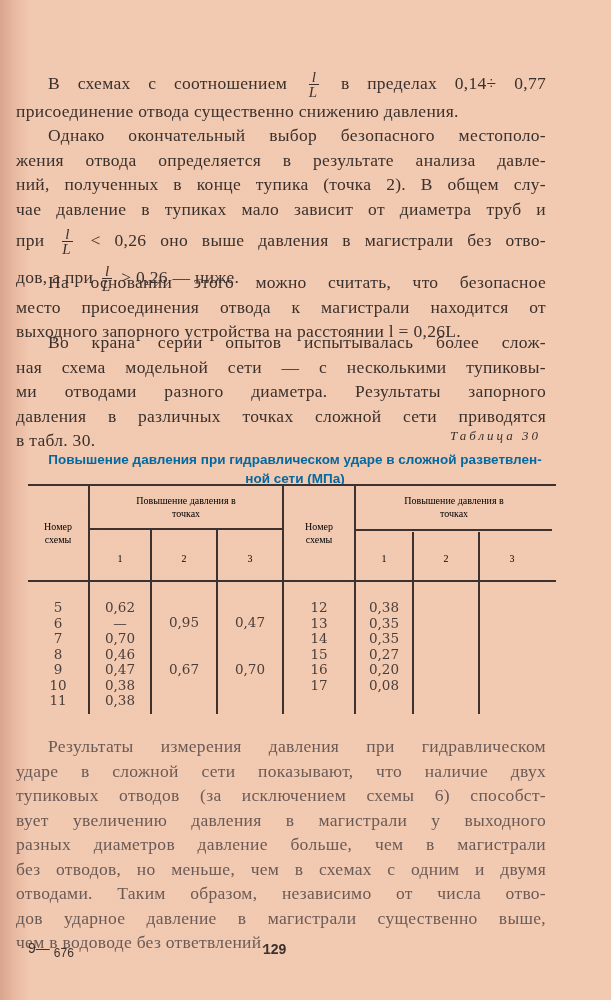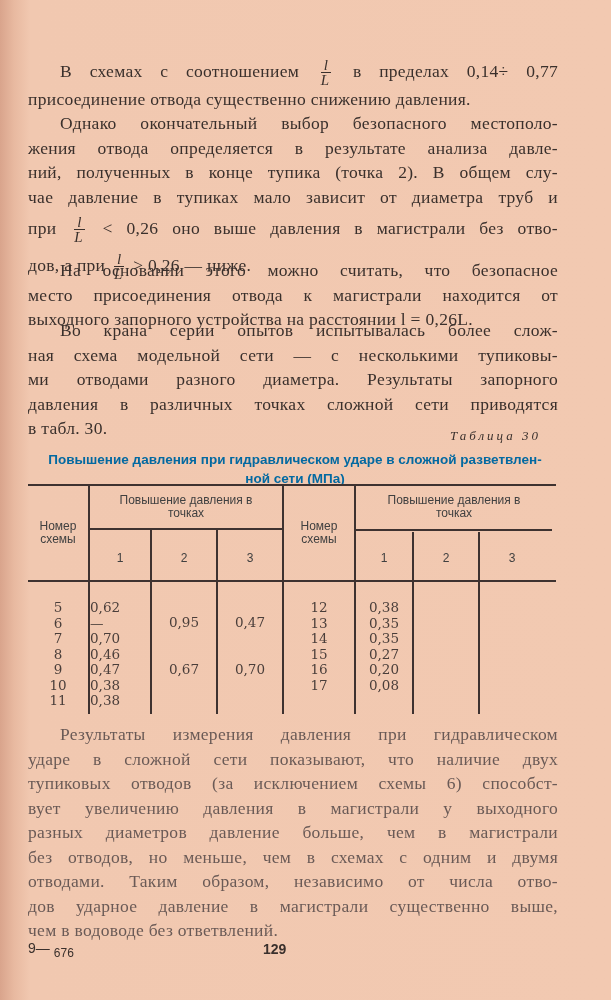--- a/index.html
+++ b/index.html
@@ -6,37 +6,37 @@
   body {
     width:611px; height:1000px; overflow:hidden;
     background:#f0c6ae;
     background-image: linear-gradient(90deg, #d9a48c 0px, #e8b9a0 14px, #f1c8b0 30px, #f2c9b1 100%);
     font-family: "Liberation Serif", serif;
     color:#3a302c;
     position:relative;
   }
   .page { position:absolute; left:0; top:0; width:611px; height:1000px; }
   .para {
-    position:absolute; left:28px; width:530px;
+    position:absolute; left:16px; width:530px;
     font-size:17.5px; line-height:24.5px;
-    text-align:justify; letter-spacing:0.3px;
+    text-align:justify; letter-spacing:0.3px;margin-top:12px;
   }
   .para .line { display:block; white-space:nowrap; text-align:justify; text-align-last:justify; }
   .para .line.last { text-align-last:left; }
   .indent { padding-left:32px; }
   .frac { display:inline-block; vertical-align:middle; text-align:center; font-style:italic; line-height:14px; margin:0 4px; font-size:15px; }
   .frac .num { display:block; border-bottom:1px solid #3a302c; padding:0 3px; }
   .frac .den { display:block; }
   .tcap-num { position:absolute; right:70px; top:428px; font-size:13px; letter-spacing:3px;font-style:italic; }
   .tcap-title { position:absolute; left:30px; width:530px; top:450px; font-family:"Liberation Sans", sans-serif; font-weight:bold; font-size:13.5px; line-height:19px; text-align:center; color:#0369a1; }
   .table-wrap { position:absolute; left:28px; top:484px; width:528px; height:230px; font-family:"DejaVu Serif", serif; font-size:13px; color:#4a3e3a; }
   .hline { position:absolute; background:#3e3230; }
   .vline { position:absolute; background:#3e3230; width:2px; }
   .cell { position:absolute; text-align:center; }
-  .hdr { font-family:Liberation Sans, sans-serif; font-size:12px; line-height:13px; color:#404040; }
+  .hdr { font-family:Liberation Serif, serif; font-size:10px; line-height:13px; color:#000000; }
   .col-vals { position:absolute; line-height:15.5px; font-size:13.5px; }
   .footer-left { position:absolute; left:28px; top:940px; font-family:"Liberation Sans", sans-serif; font-weight:normal; font-size:14px; }
   .footer-left sub { font-size:12px; vertical-align:-4px; margin-left:4px; }
   .footer-page { position:absolute; left:263px; top:941px; font-family:"Liberation Sans", sans-serif; font-weight:bold; font-size:14px; }
   .faded { color:#6a5a56; }
 </style>
 </head>
 <body>
 
 <div class="page">
@@ -128,21 +128,21 @@
     <div class="cell hdr" style="left:386px; top:68px; width:64px;">2</div>
     <div class="cell hdr" style="left:452px; top:68px; width:64px;">3</div>
 
     <div class="col-vals" style="left:0; top:116px; width:60px; text-align:center; white-space:pre;">5
 6
 7
 8
 9
 10
 11</div>
-    <div class="col-vals" style="left:62px; top:116px; width:60px; white-space:pre;">0,62
+    <div class="col-vals" style="left:62px; top:116px; width:60px; text-align:center; white-space:pre;">0,62
 —
 0,70
 0,46
 0,47
 0,38
 0,38</div>
     <div class="col-vals" style="left:124px; top:131px; width:64px; text-align:center;">0,95</div>
     <div class="col-vals" style="left:190px; top:131px; width:64px; text-align:center;">0,47</div>
     <div class="col-vals" style="left:124px; top:178px; width:64px; text-align:center;">0,67</div>
     <div class="col-vals" style="left:190px; top:178px; width:64px; text-align:center;">0,70</div>

